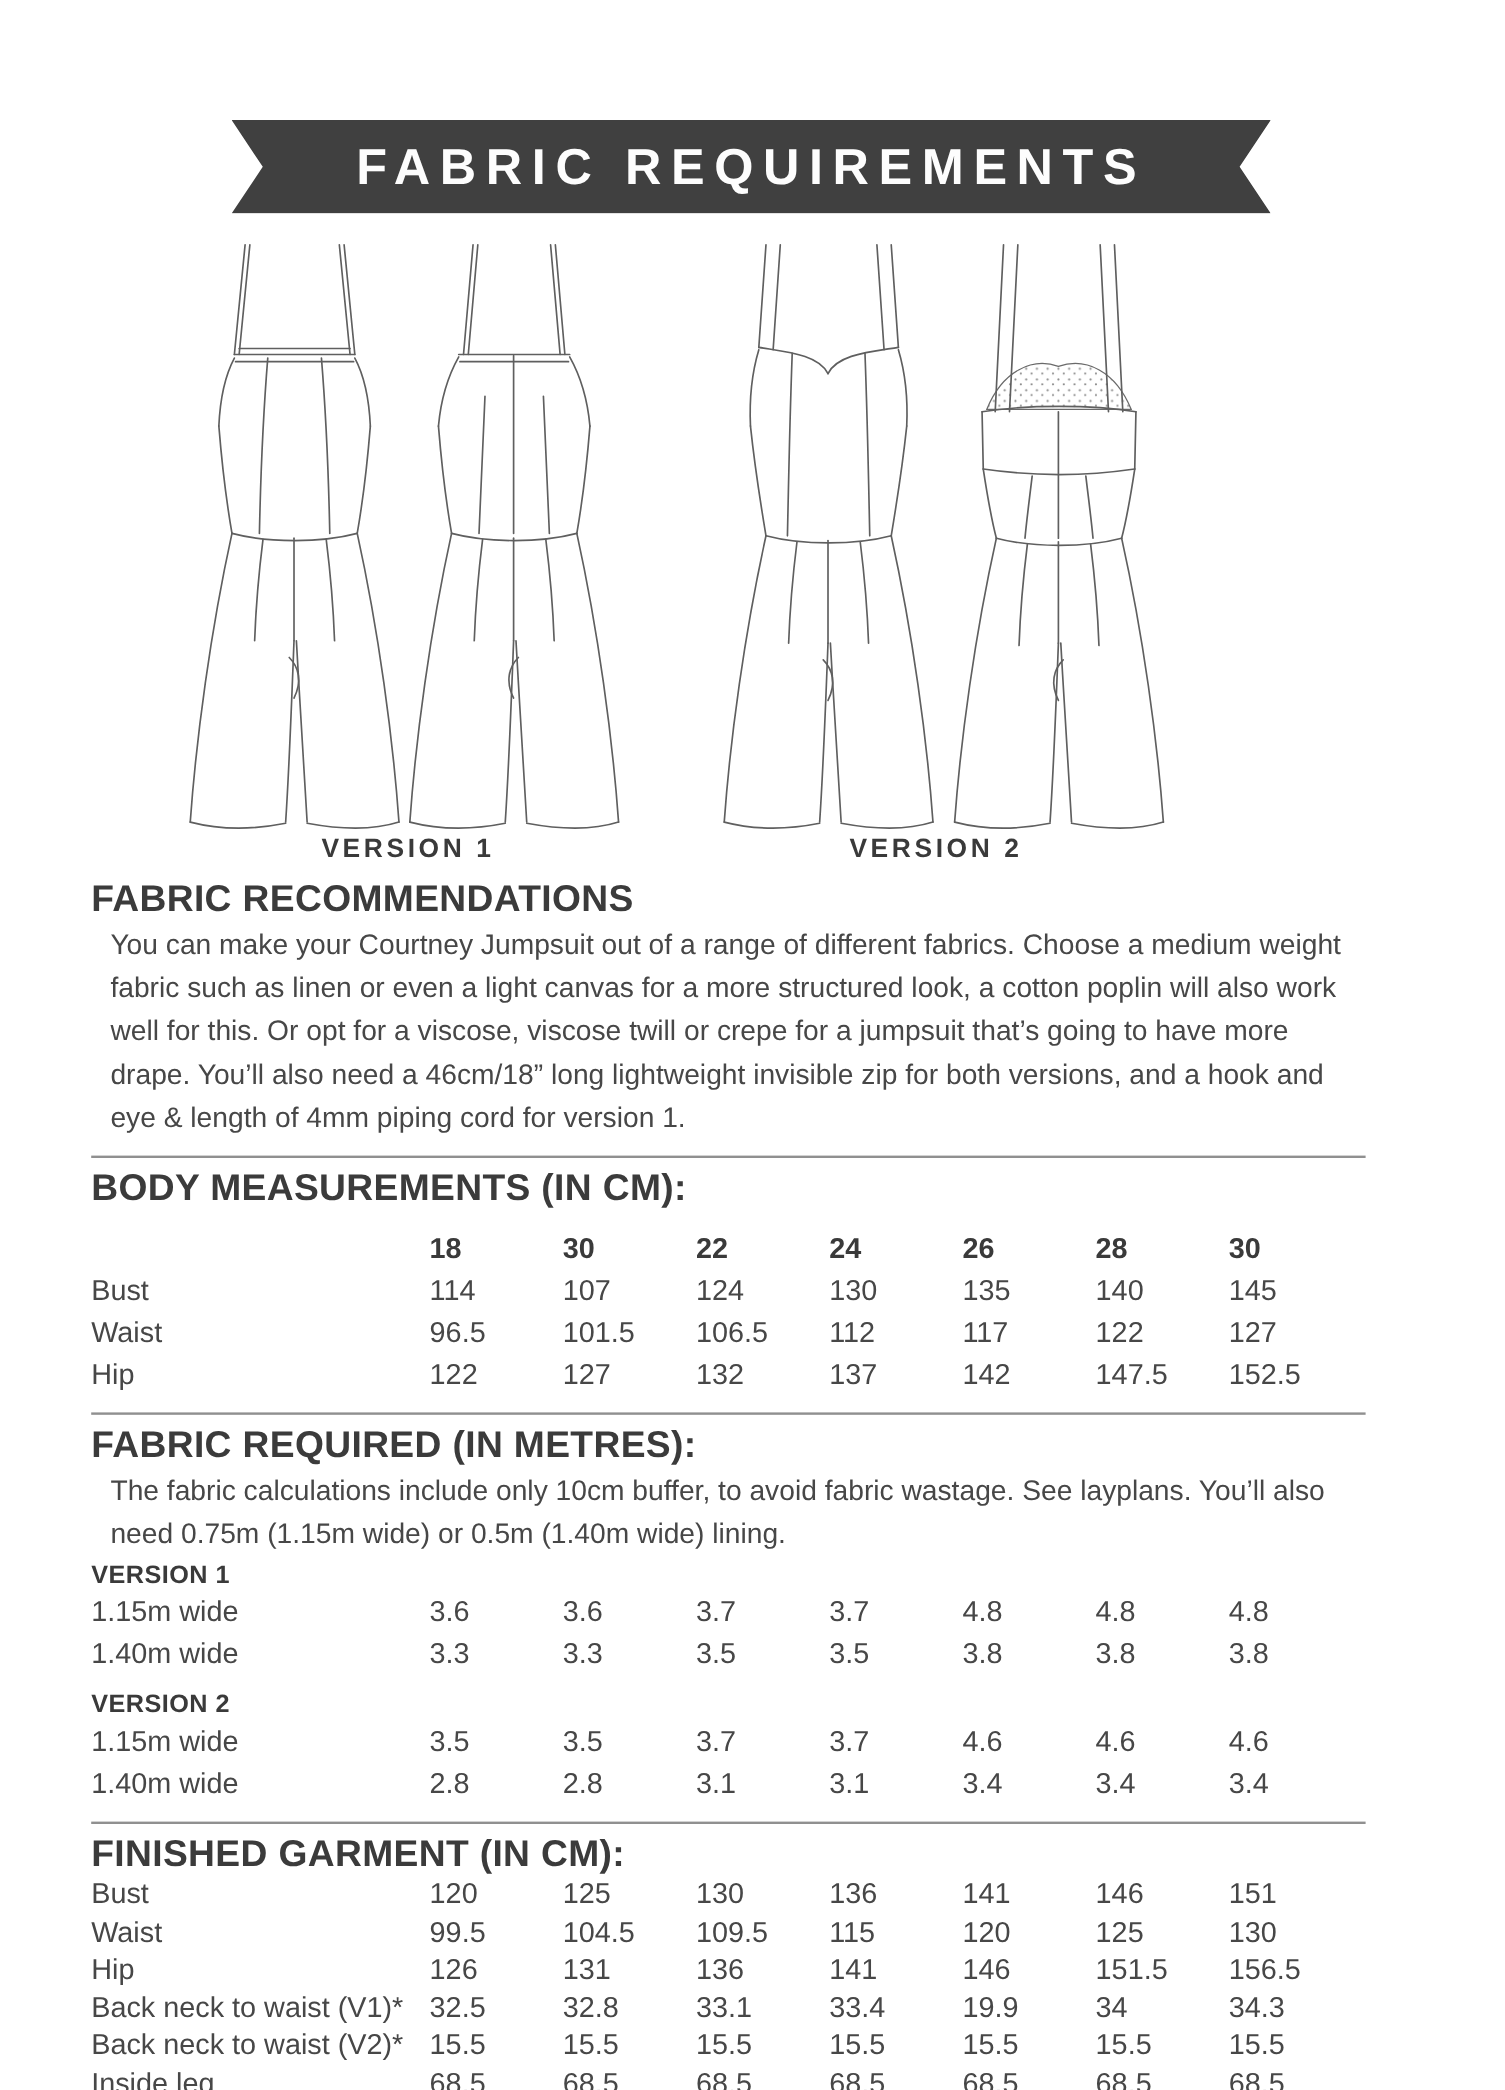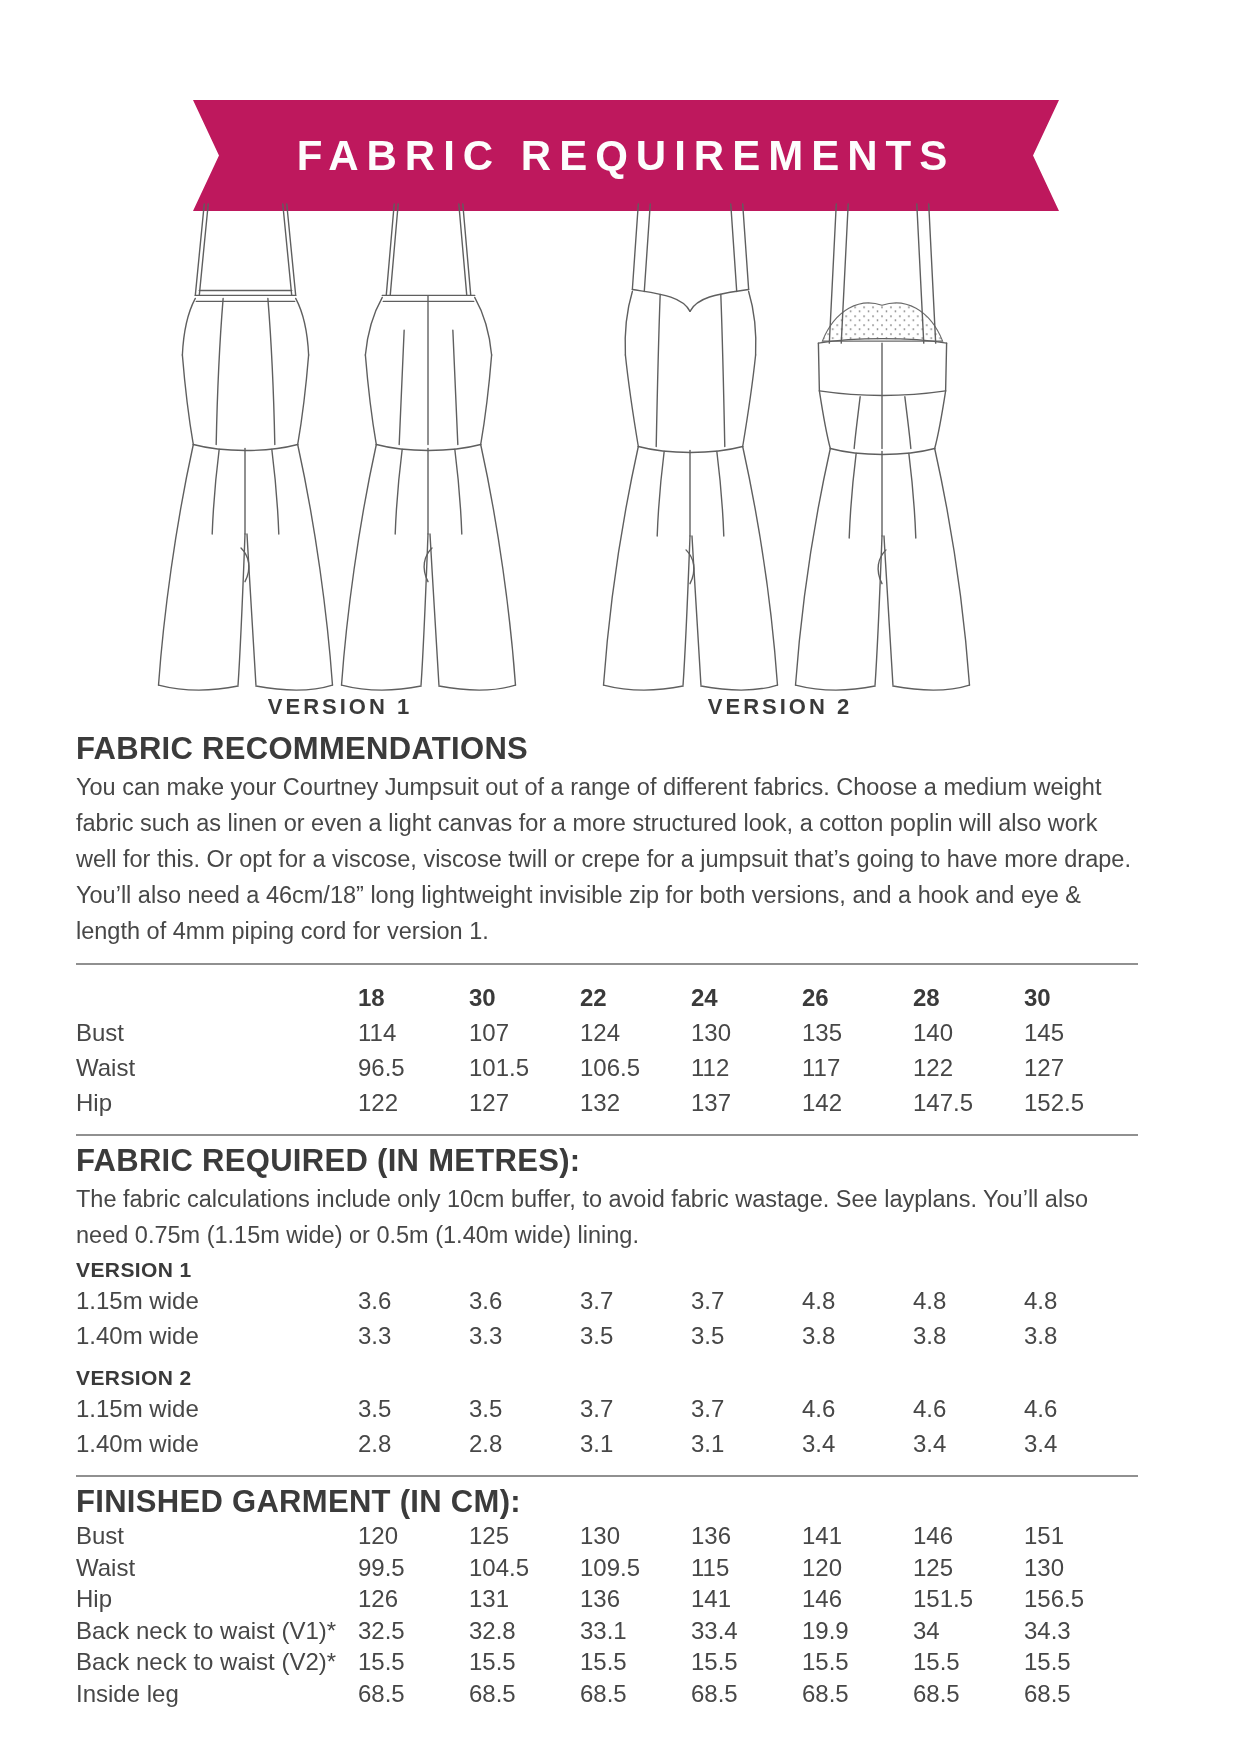--- a/index.html
+++ b/index.html
@@ -2,22 +2,22 @@
 <html><head>
 <meta charset="utf-8">
 <style>
   html,body{margin:0;padding:0;background:#ffffff;}
   .page{
     position:relative;width:1254px;height:1742px;background:#ffffff;overflow:hidden;
     font-family:"Liberation Sans", sans-serif;color:#414141;
   }
   
   .banner{
-    position:absolute;left:193px;top:100px;width:866px;height:111px;
-    background:#be185d;display:flex;align-items:center;justify-content:center;
+    position:absolute;left:193px;top:100px;width:866px;height:78px;
+    background:#404040;display:flex;align-items:center;justify-content:center;
     clip-path:polygon(0 0,100% 0,97% 50%,100% 100%,0 100%,3% 50%);
   }
   .banner span{
     color:#fdfdfd;font-size:42px;font-weight:700;letter-spacing:8px;white-space:nowrap;
   }
   
   .fig{position:absolute;top:198px;width:185px;height:497px;}
   .fig svg{width:100%;height:100%;}
   .fig path,.fig line{fill:none;stroke:#5f5f5f;stroke-width:1.4;stroke-linecap:round;}
   .fig .lining{fill:url(#dotpat);stroke:#6a6a6a;stroke-width:1.1;}
@@ -27,21 +27,21 @@
     font-size:22px;font-weight:700;letter-spacing:3px;color:#3a3a3a;white-space:nowrap;
   }
   .vlabel.v1{left:230px;} .vlabel.v2{left:670px;}
   
   .content{position:absolute;left:76px;top:730px;width:1062px;}
   h2{
     margin:0;font-size:31px;font-weight:800;color:#3b3b3b;letter-spacing:0.3px;
     line-height:37px;
   }
   p.bodytext{
-    margin:2px 0 0 0;font-size:23.5px;line-height:36px;color:#474747;font-weight:400;
+    margin:2px 0 0 16px;font-size:23.5px;line-height:36px;color:#474747;font-weight:400;
   }
   hr.rule{border:none;border-top:2px solid #909090;margin:14px 0 6px 0;}
   .subhead{
     font-size:21px;font-weight:700;color:#3a3a3a;letter-spacing:0.4px;margin-top:4px;
     line-height:26px;
   }
   .trow{
     display:grid;grid-template-columns:282px repeat(7,111px);
     font-size:24px;line-height:35px;color:#474747;
   }
@@ -184,20 +184,21 @@
   <div class="vlabel v1">VERSION 1</div>
   <div class="vlabel v2">VERSION 2</div>
 
   <div class="content">
 
     <h2>FABRIC RECOMMENDATIONS</h2>
     <p class="bodytext">You can make your Courtney Jumpsuit out of a range of different fabrics. Choose a medium weight fabric such as linen or even a light canvas for a more structured look, a cotton poplin will also work well for this. Or opt for a viscose, viscose twill or crepe for a jumpsuit that’s going to have more drape. You’ll also need a 46cm/18” long lightweight invisible zip for both versions, and a hook and eye &amp; length of 4mm piping cord for version 1.</p>
 
     <hr class="rule">
 
+    <h2>BODY MEASUREMENTS (IN CM):</h2>
     <div class="trow sizes-row">
       <div class="cell"></div>
     <div class="cell">18</div>
         <div class="cell">30</div>
         <div class="cell">22</div>
         <div class="cell">24</div>
         <div class="cell">26</div>
         <div class="cell">28</div>
         <div class="cell">30</div>
       </div>

